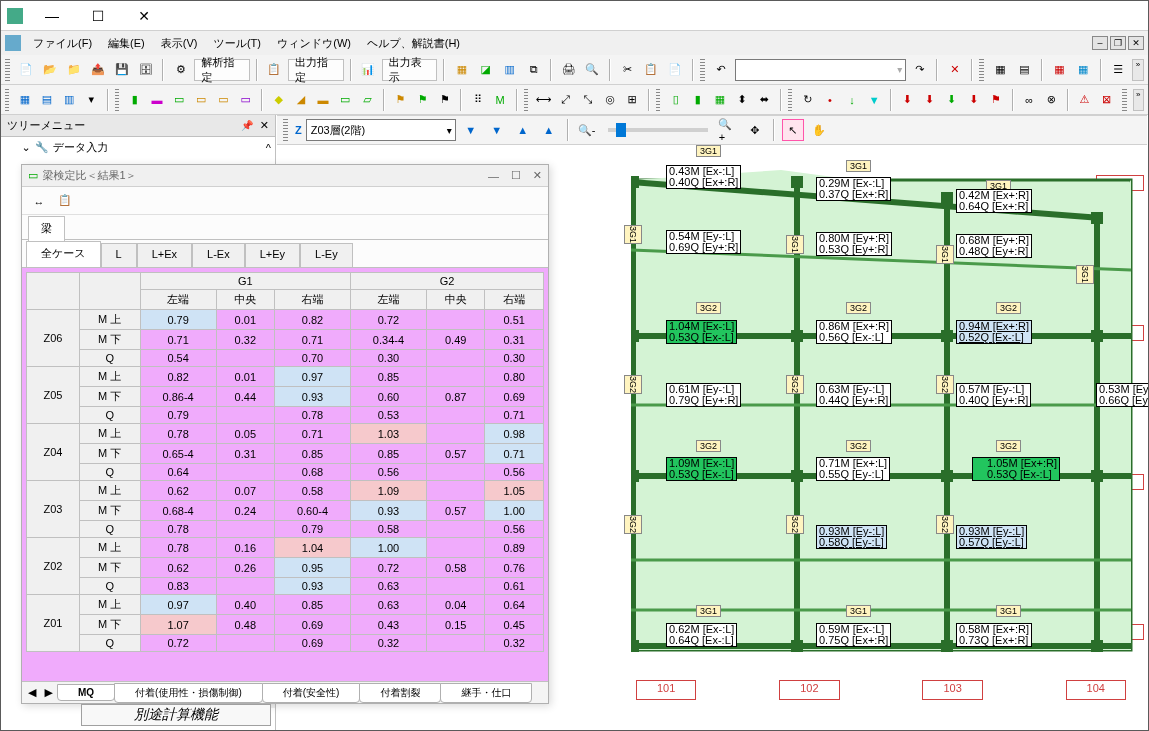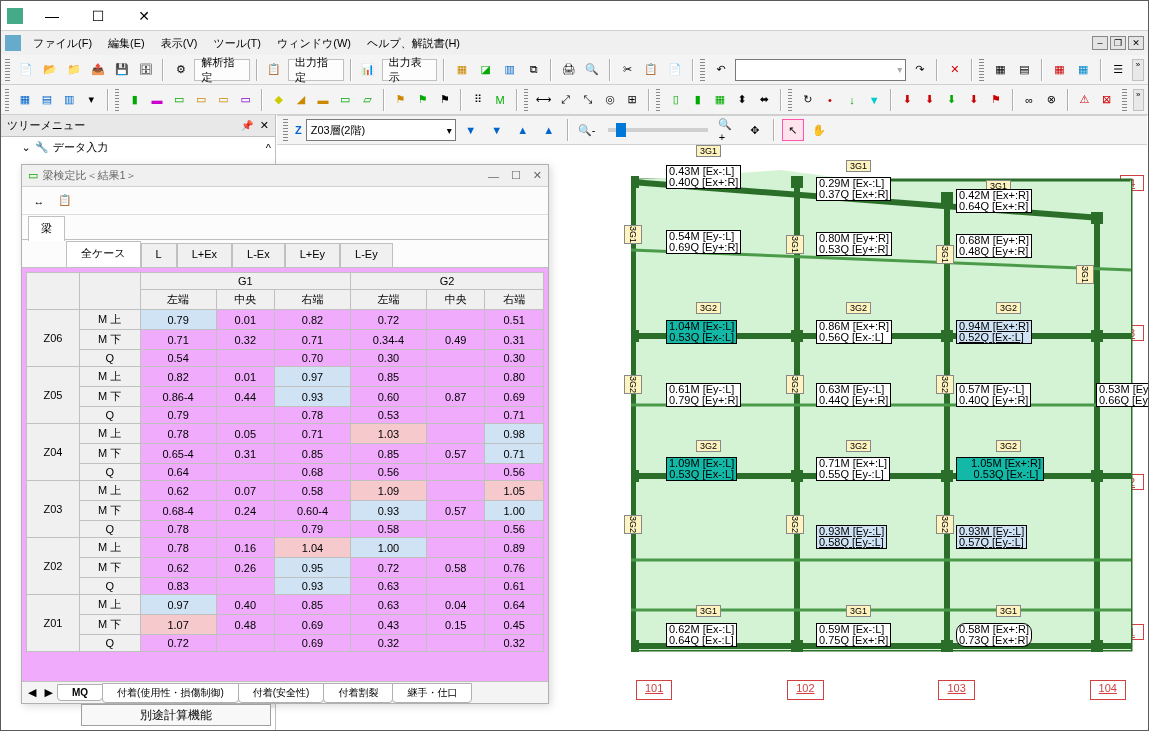--- a/index.html
+++ b/index.html
@@ -37,41 +37,41 @@
   
   .results { position: absolute; left: 20px; top: 163px; width: 528px; height: 540px; background: #fcfcfc; border: 1px solid #b0b0b0; box-shadow: 2px 2px 8px rgba(0,0,0,.15); display: flex; flex-direction: column; }
   .results .rtitle { height: 22px; background: #f0f0f0; border-bottom: 1px solid #d0d0d0; display: flex; align-items: center; padding: 0 6px; color: #666; }
   .results .rtitle .sp { flex: 1; }
   .results .rtool { height: 28px; display: flex; align-items: center; padding: 2px 6px; gap: 4px; border-bottom: 1px solid #e0e0e0; }
   .tabstrip { display: flex; border-bottom: 1px solid #c0c0c0; padding-left: 6px; height: 25px;}
   .tab { padding: 4px 12px; border: 1px solid #c0c0c0; border-bottom: none; background: #f4f4f4; margin-right: 2px; font-size: 11px; height: 25px;}
   .tab.active { background: #fff; position: relative; top: 1px; }
   .subtabs { display: flex; border-bottom: 1px solid #c0c0c0; padding-left: 4px; height:28px; align-items:flex-end;}
   .subtab { padding: 4px 14px; margin-right: 0; border:1px solid #c0c0c0; border-bottom:none; background:#f0f0f0; height:24px;}
-  .subtab.active{ background:#fff; height:26px;margin-left:40px;}
+  .subtab.active{ background:#fff; height:26px;}
   .gridwrap { flex: 1; overflow: auto; background: #f0abfc; padding: 4px; }
   table.gt { border-collapse: collapse; width: 100%; }
   table.gt th, table.gt td { border: 1px solid #c0c0c0; padding: 2px 4px; text-align: center; font-size: 11px; height: 17px; }
   table.gt th { background: #f0f0f0; font-weight: normal; }
   td.hl-blue { background: #cfe3f5; }
   td.hl-red  { background: #f6c9cc; }
   .bottabs { height: 22px; border-top: 1px solid #c0c0c0; display: flex; align-items: center; gap: 0; padding: 0 2px; background:#f4f4f4;}
   .bottabs .nav { padding: 0 4px; }
-  .bottab { padding: 2px 14px; border: 1px solid #b0b0b0; background: #fff; font-size: 10px; border-radius: 0 0 4px 4px; margin-right: -1px;}
+  .bottab { padding: 2px 20px; border: 1px solid #b0b0b0; background: #fff; font-size: 10px; border-radius: 0 0 4px 4px; margin-right: -1px;}
   .bottab.active{ background:#fff; font-weight:bold;}
-  .statusbtn { position: absolute; left: 80px; bottom: 4px; width: 190px; height: 22px; border: 1px solid #a0a0a0; background: #f8f8f8; display: flex; align-items: center; justify-content: center; font-size: 12px; }
+  .statusbtn { position: absolute; left: 80px; bottom: 4px; width: 190px; height: 22px; border: 1px solid #a0a0a0; background: #f8f8f8; display: flex; align-items: center; justify-content: center; font-size: 14px; font-style: italic; }
   
   .planarea { position: absolute; left: 560px; top: 130px; right: 2px; bottom: 30px; }
   .plan-ruler-top, .plan-ruler-bot { position: absolute; left: 60px; right: 20px; height: 20px; display: flex; justify-content: space-between; }
   .plan-ruler-top { top: 0; } .plan-ruler-bot { bottom: 0; }
-  .rulercell { border: 1px solid #d04040; color: #d04040; padding: 1px 8px; background: #fff; text-decoration: underline; }
+  .rulercell { border: 1px solid #d04040; color: #d04040; padding: 1px 20px; background: #fff; }
   .yrulers { position:absolute; right: 2px; top: 60px; bottom: 60px; display:flex; flex-direction: column; justify-content: space-between;}
   .plansvg { position:absolute; left: 55px; top: 25px; width: 510px; height: 520px; }
   .beambox { position:absolute; background: #fff; border:1px solid #000; font-size:9px; padding:0 2px; line-height:11px; white-space:nowrap;}
-  .beambox.red { background:#14b8a6;text-align:center; }
+  .beambox.red { background:#22c55e; }
   .beambox.blue{ background:#cfe3f5;text-decoration:underline; }
   .glabel { position:absolute; background:#fff4c0; border:1px solid #888; font-size:9px; padding:0 3px;}
   .vlabel { position:absolute; background:#fff4c0; border:1px solid #888; font-size:9px; padding:0 3px; writing-mode: vertical-rl; }
   .scrollbar-v { position: absolute; right: 0; top: 60px; bottom: 22px; width: 17px; background: #f0f0f0; border-left: 1px solid #d0d0d0; }
 </style>
 </head>
 <body>
 
 <div class="window">
 
@@ -505,41 +505,41 @@
               <div>0.66Q [Ey</div>
             </div>
             <div class="beambox red" style="left: 90px; top: 342px;">
               <div>1.09M [Ex-:L]</div>
               <div>0.53Q [Ex-:L]</div>
             </div>
             <div class="beambox" style="left: 240px; top: 342px;">
               <div>0.71M [Ex+:L]</div>
               <div>0.55Q [Ey-:L]</div>
             </div>
-            <div class="beambox red" style="left: 380px; top: 342px; padding-left: 14px;">
+            <div class="beambox red" style="left: 396px; top: 342px; padding-left: 14px;">
               <div>1.05M [Ex+:R]</div>
               <div>0.53Q [Ex-:L]</div>
             </div>
             <div class="beambox blue" style="left: 240px; top: 410px;">
               <div>0.93M [Ey-:L]</div>
               <div>0.58Q [Ey-:L]</div>
             </div>
             <div class="beambox blue" style="left: 380px; top: 410px;">
               <div>0.93M [Ey-:L]</div>
               <div>0.57Q [Ey-:L]</div>
             </div>
             <div class="beambox" style="left: 90px; top: 508px;">
               <div>0.62M [Ex-:L]</div>
               <div>0.64Q [Ex-:L]</div>
             </div>
             <div class="beambox" style="left: 240px; top: 508px;">
               <div>0.59M [Ex-:L]</div>
               <div>0.75Q [Ex+:R]</div>
             </div>
-            <div class="beambox" style="left: 380px; top: 508px; border-radius: 9px;">
+            <div class="beambox" style="left: 380px; top: 508px;">
               <div>0.58M [Ex+:R]</div>
               <div>0.73Q [Ex+:R]</div>
             </div>
           </div>
 
       </div>
     </div>
   </div>
 
   <div class="results">

